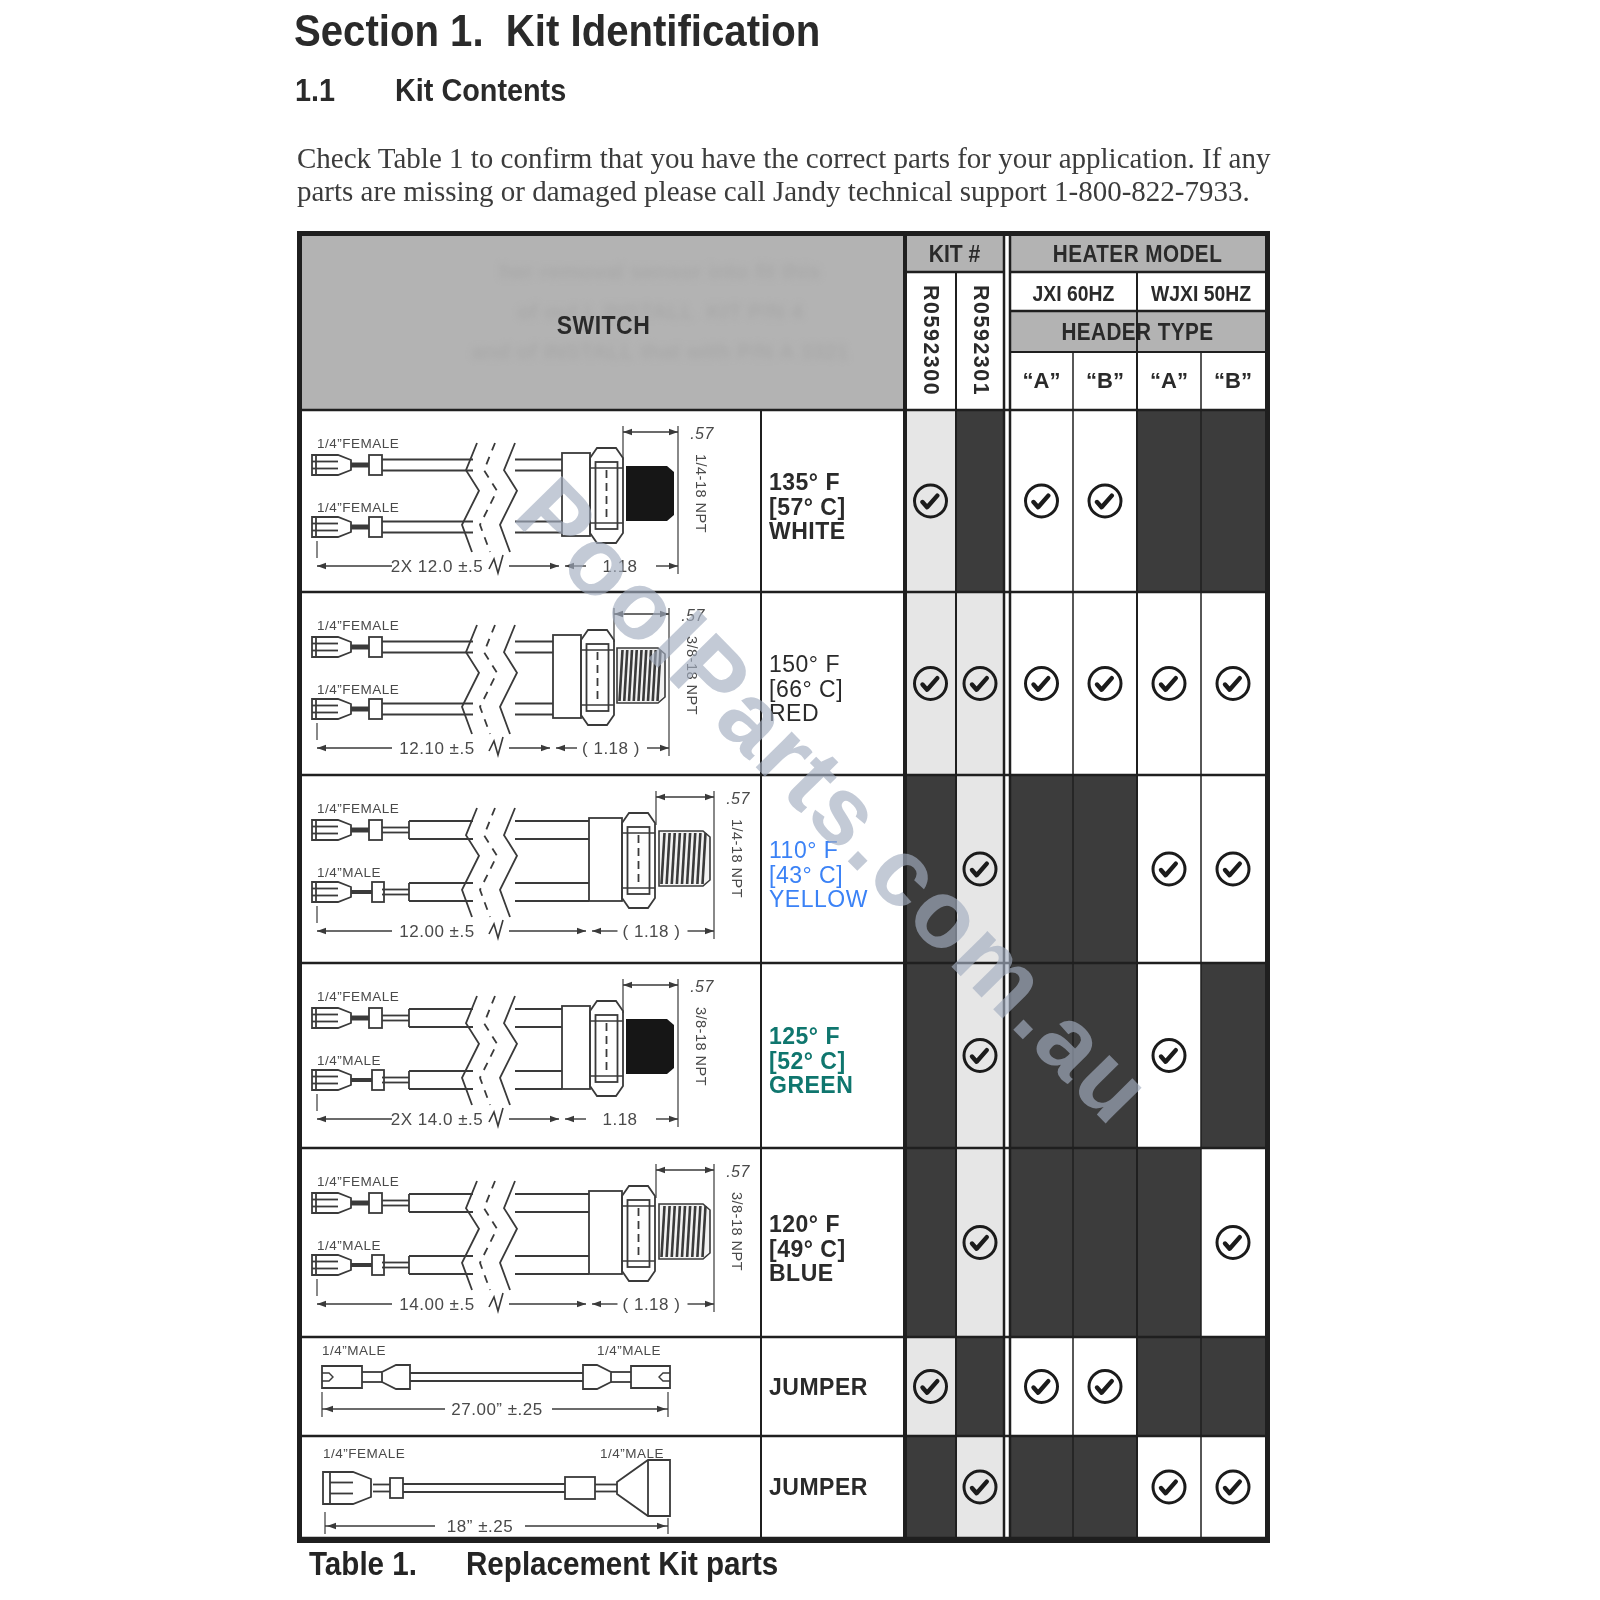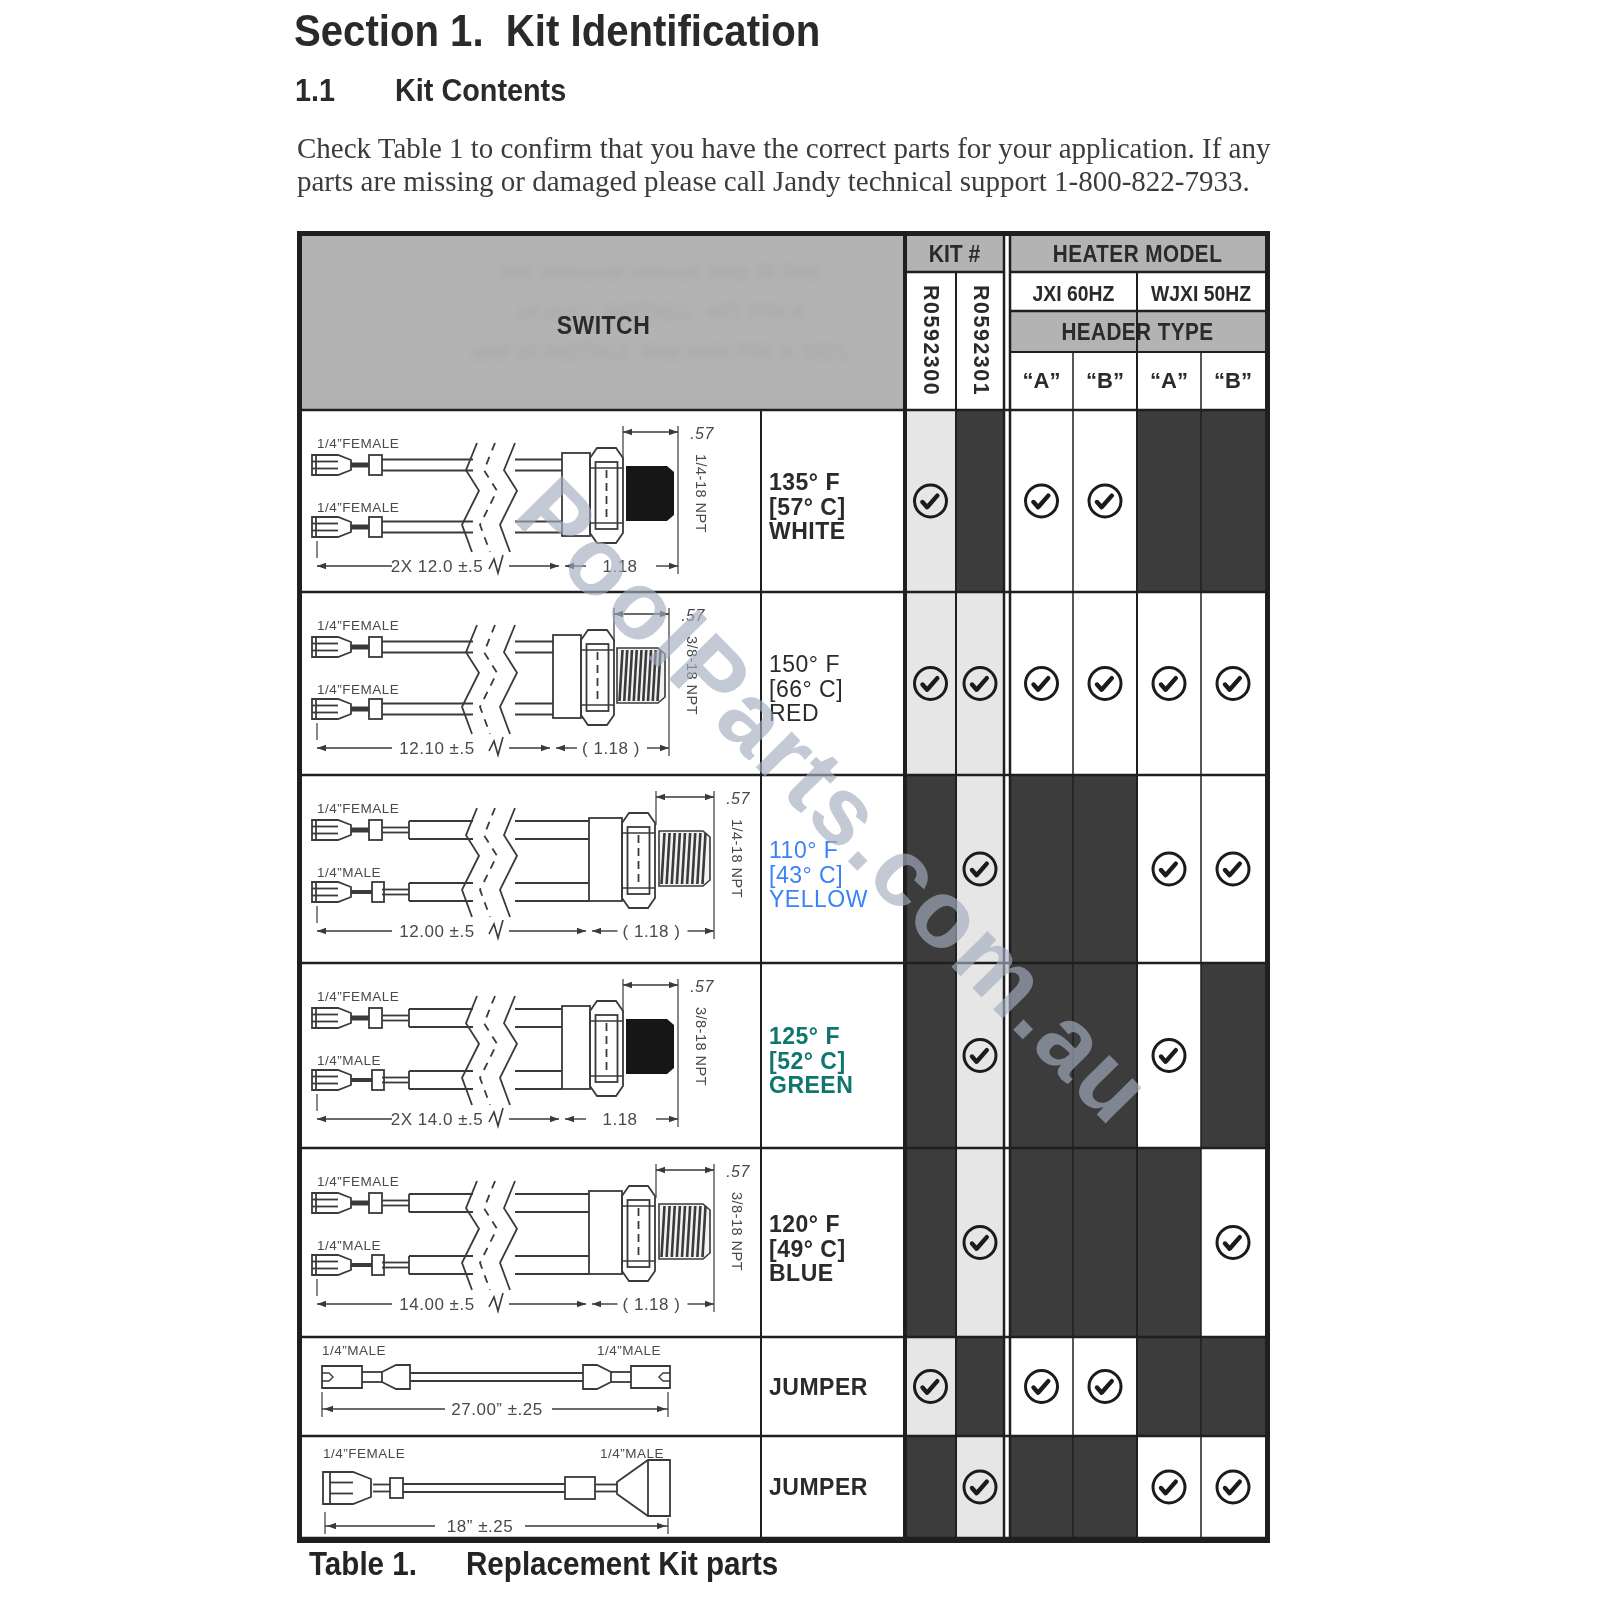--- a/index.html
+++ b/index.html
@@ -9,21 +9,21 @@
 </style>
 </head>
 <body>
 
 <div class="abs" style="left:294px;top:6px;font-size:44px;font-weight:bold;color:#2a2a2a;transform:scaleX(0.912);transform-origin:0 0;white-space:nowrap;">Section 1.&nbsp; Kit Identification</div>
 
 <div class="abs" style="left:295px;top:72px;font-size:32px;font-weight:bold;color:#2a2a2a;transform:scaleX(0.9);transform-origin:0 0;">1.1</div>
 
 <div class="abs" style="left:395px;top:72px;font-size:32px;font-weight:bold;color:#2a2a2a;transform:scaleX(0.9);transform-origin:0 0;white-space:nowrap;">Kit Contents</div>
 
-<div class="abs" style="left:297px;top:132px;width:1040px;font-family:'Liberation Serif',serif;font-size:29px;line-height:32.5px;color:#3c3c3c;">Check Table 1 to confirm that you have the correct parts for your application. If any<br>parts are missing or damaged please call Jandy technical support 1-800-822-7933.</div>
+<div class="abs" style="left:297px;top:142px;width:1040px;font-family:'Liberation Serif',serif;font-size:29px;line-height:32.5px;color:#3c3c3c;">Check Table 1 to confirm that you have the correct parts for your application. If any<br>parts are missing or damaged please call Jandy technical support 1-800-822-7933.</div>
 
 <div class="abs" style="left:302px;top:236px;width:603px;height:174px;background:#b3b3b3;"></div>
 
 <div class="abs" style="left:430px;top:252px;width:460px;font-size:22px;font-weight:bold;color:#969696;filter:blur(3.5px);opacity:.34;line-height:40px;text-align:center;">her removal sensor into fit this<br>of out L INSTALL &nbsp;KIT P/N 4<br>and of INSTALL that with P/N A 3321</div>
 
 <div class="abs" style="left:302px;top:311px;width:603px;text-align:center;font-size:25px;font-weight:bold;color:#2a2a2a;letter-spacing:0.5px;transform:scaleX(0.92);">SWITCH</div>
 
 <div class="abs" style="left:905px;top:236px;width:99px;height:36px;background:#b3b3b3;"></div>
 <div class="abs" style="left:905px;top:241px;width:99px;text-align:center;font-size:23px;font-weight:bold;color:#2a2a2a;transform:scaleX(0.92);">KIT #</div>
 

